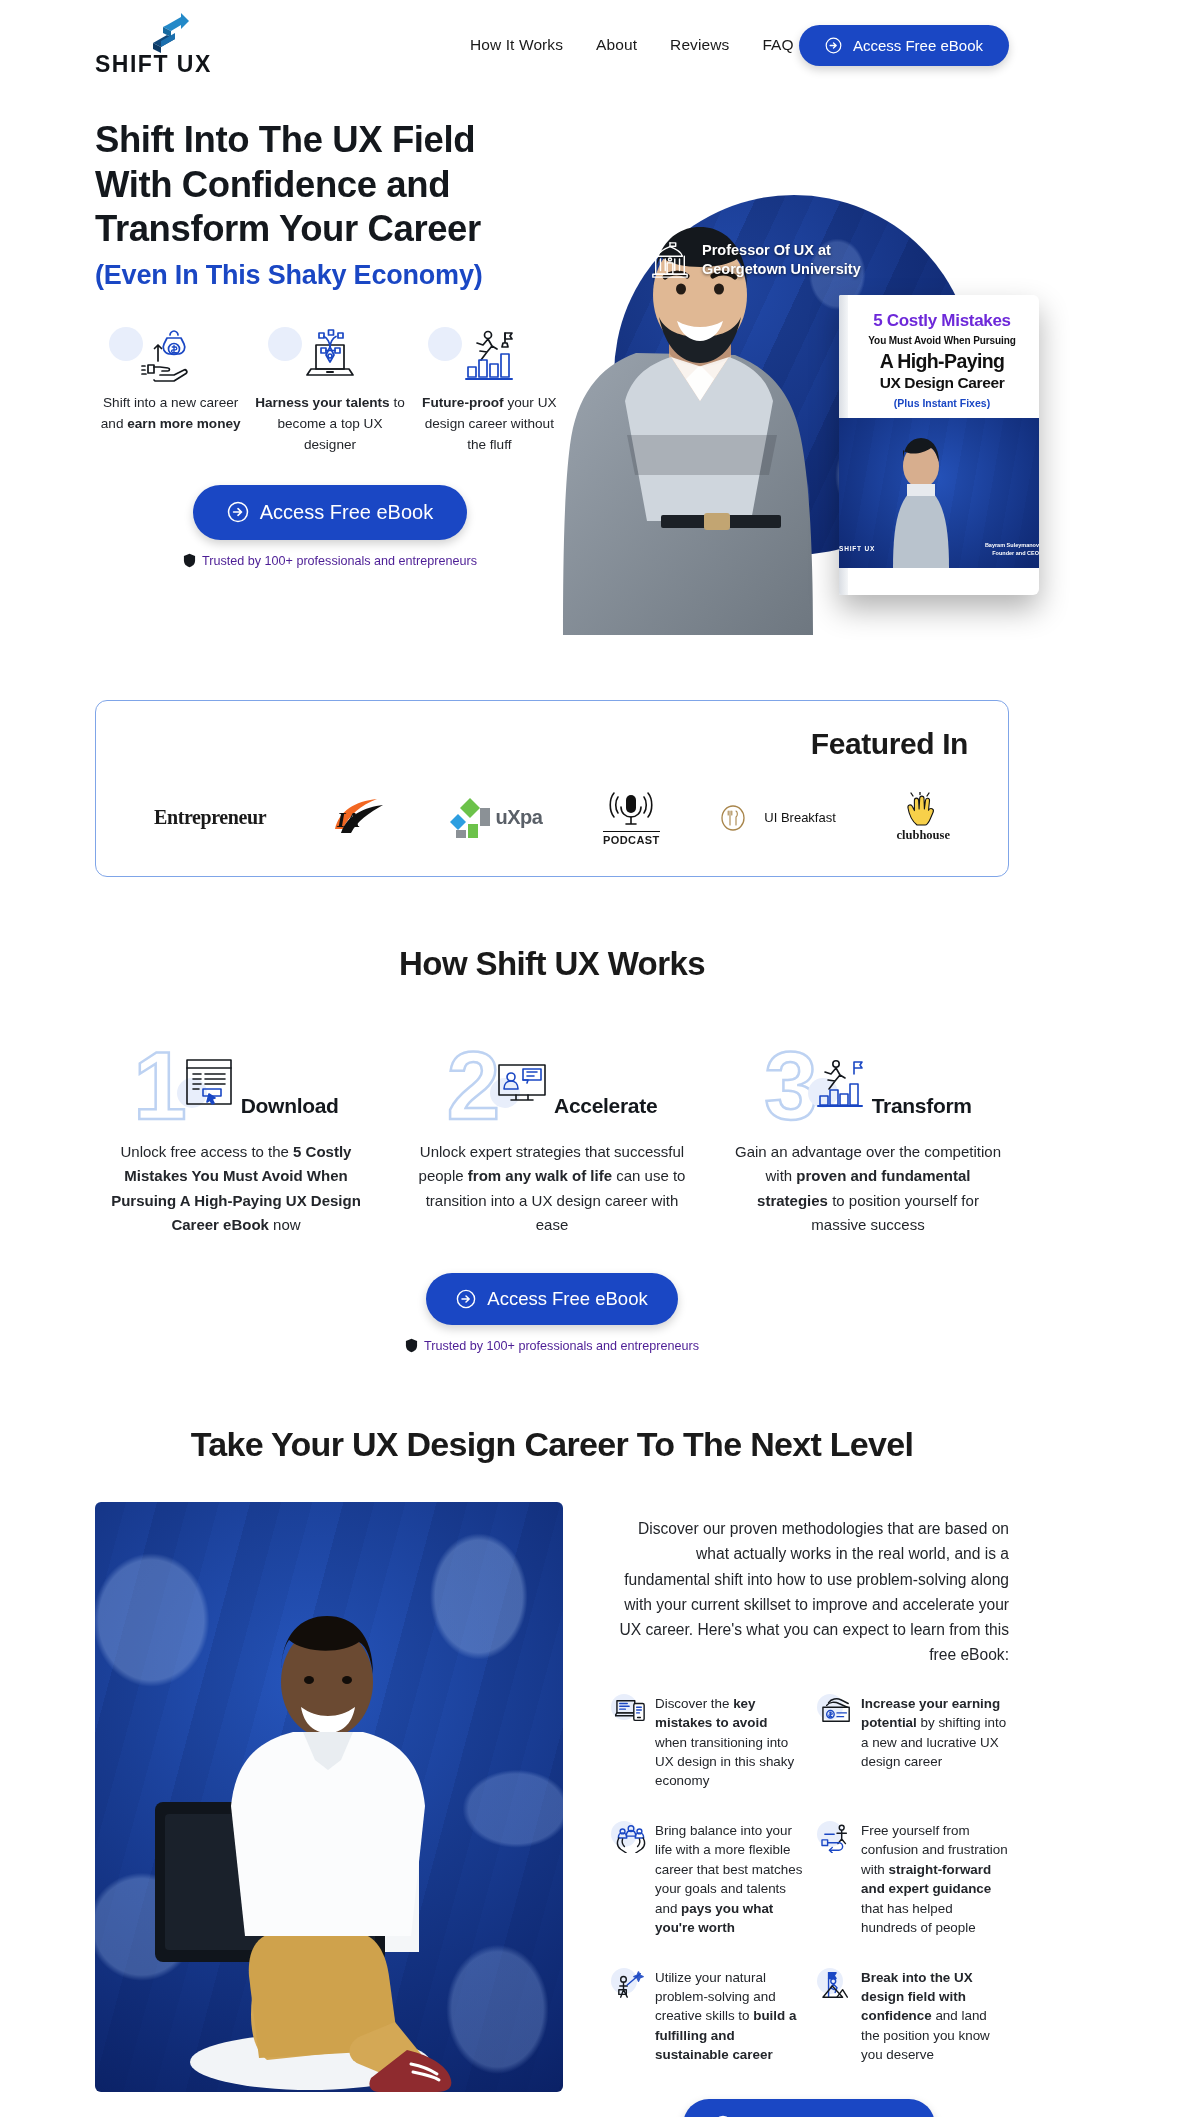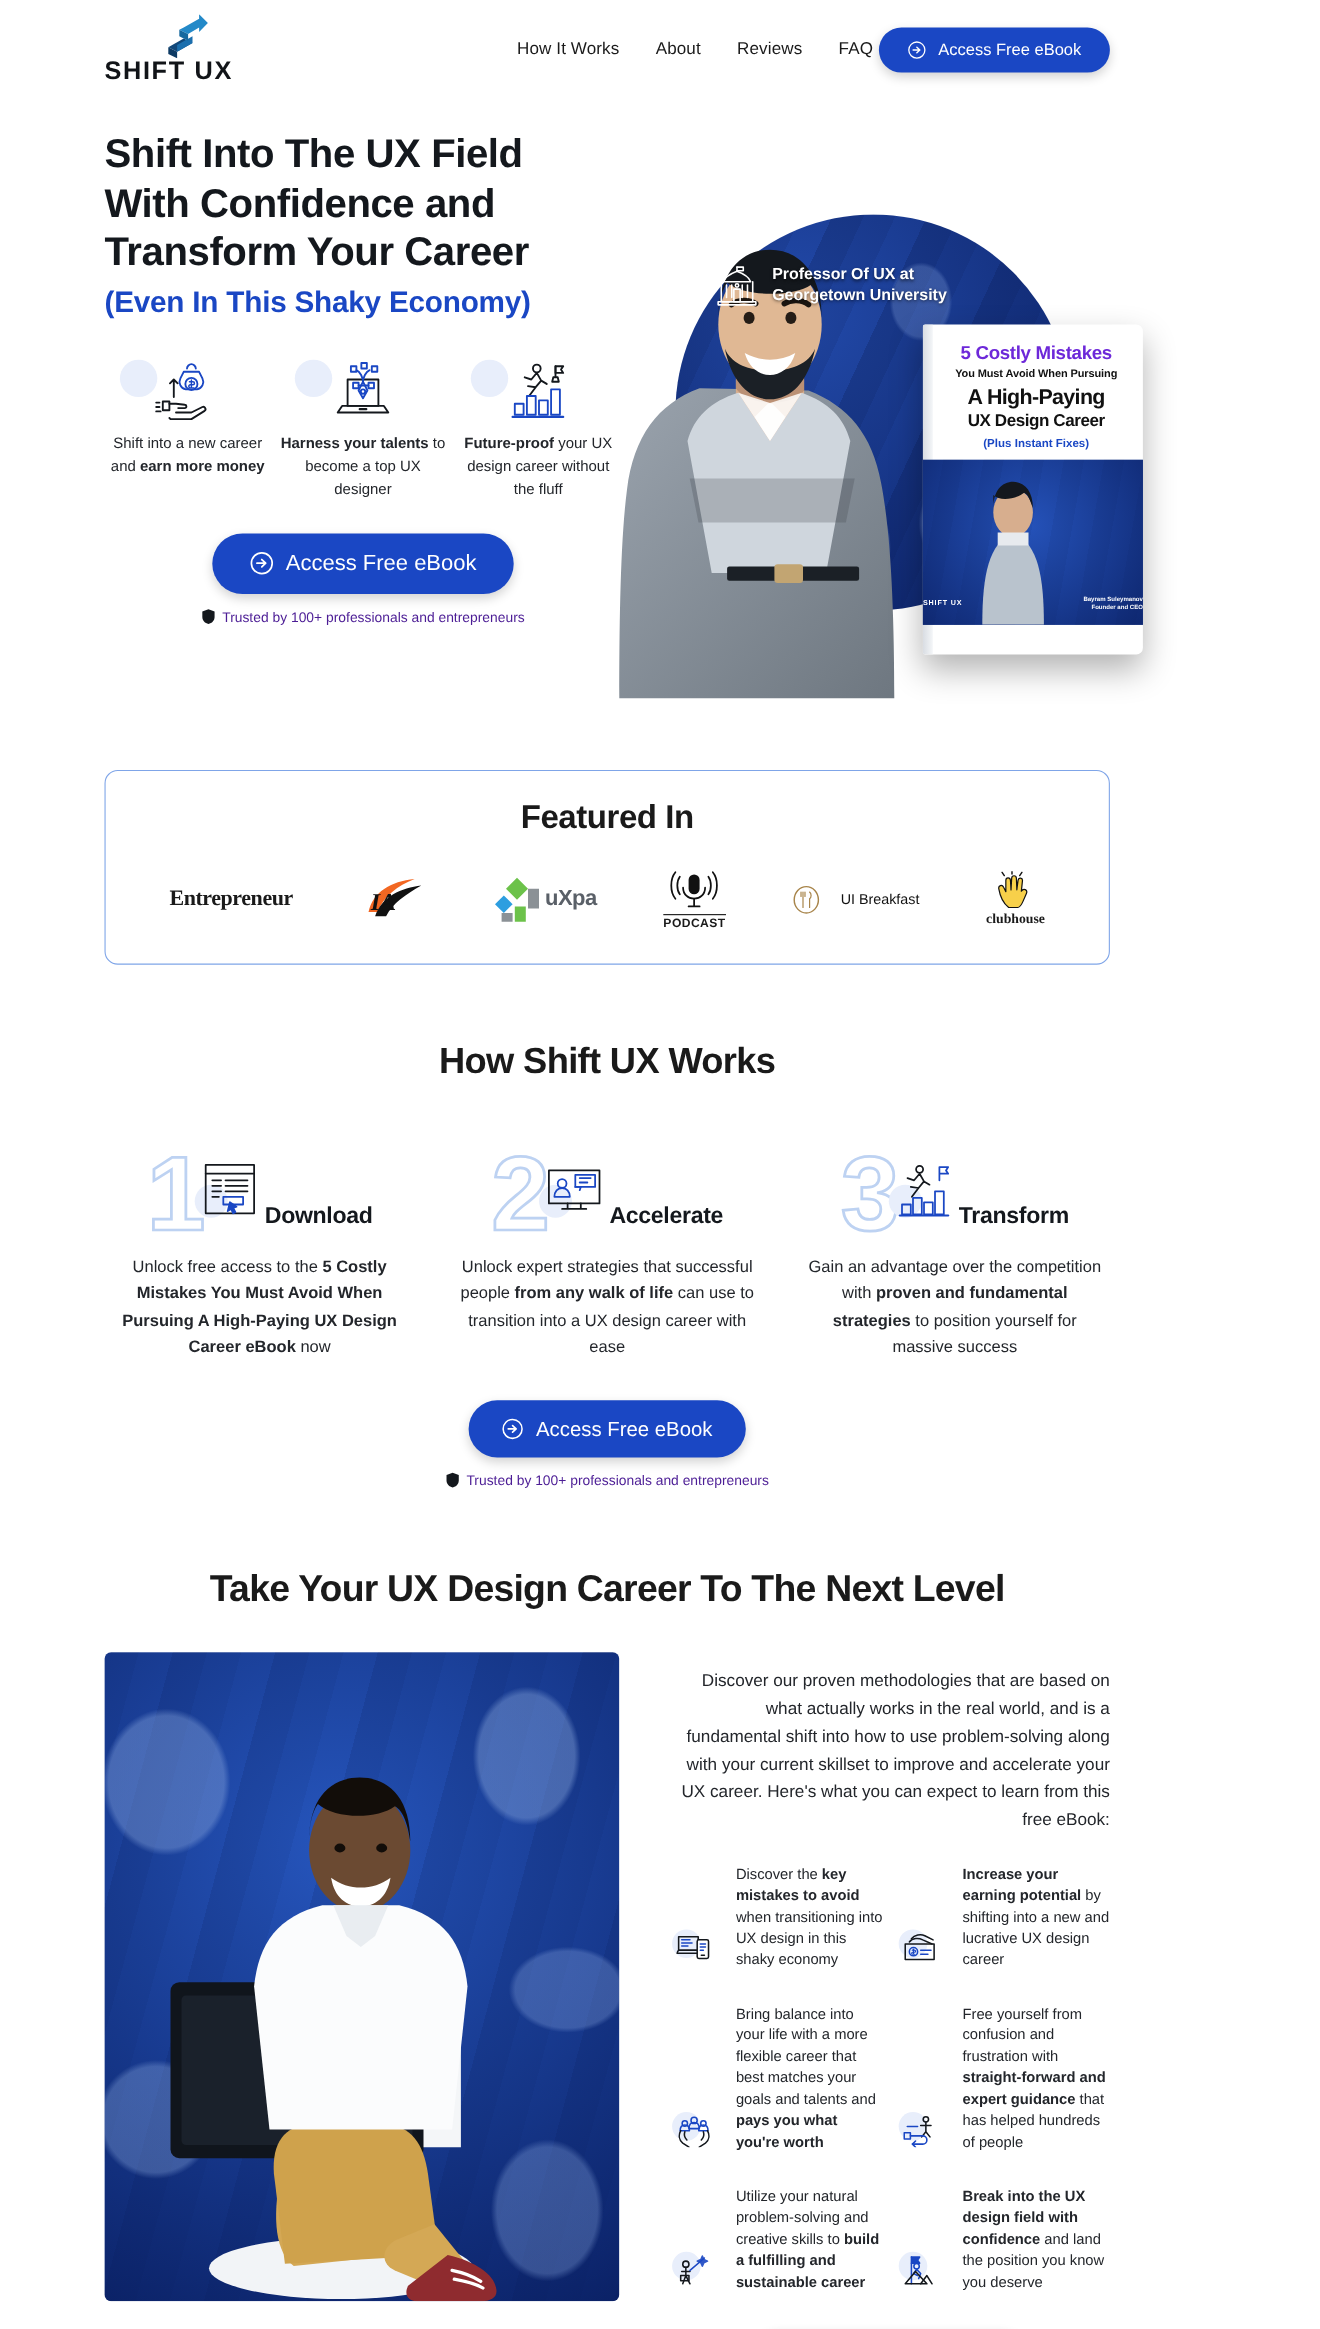--- a/index.html
+++ b/index.html
@@ -138,21 +138,21 @@
   .eb-name {
     position:absolute; right: 12px; bottom: 10px; color:#fff; font-size: 5.5px;
     font-weight:600; text-align:right; line-height:1.45;
   }
 
   
   .featured {
     margin: 60px 95px 0 95px; border: 1.6px solid #7fa5e8; border-radius: 12px;
     padding: 26px 40px 30px;
   }
-  .featured-title { text-align: center; font-size: 30px; font-weight: 700; letter-spacing: -0.4px; }
+  .featured-title { text-align: right; font-size: 30px; font-weight: 700; letter-spacing: -0.4px; }
   .featured-logos {
     display: flex; align-items: center; justify-content: space-between;
     margin-top: 28px; padding: 0 18px;
   }
   .flogo { display: flex; align-items: center; justify-content: center; }
   .flogo-entre { font-family: "Liberation Serif", serif; font-size: 20px; font-weight: 700; letter-spacing:-0.4px; }
   .flogo-uxpa { display:flex; align-items:center; gap:4px; }
   .uxpa-text { font-size: 20px; font-weight: 700; color: #5a6068; letter-spacing:-0.5px; }
   .flogo-podcast { display:flex; flex-direction:column; align-items:center; }
   .podcast-word { font-size: 11px; font-weight: 800; letter-spacing:.4px; border-top:1.6px solid #111; padding-top:2px; margin-top:2px;}
@@ -209,21 +209,21 @@
       radial-gradient(ellipse at 90% 52%, rgba(130,160,220,.35) 0 8%, transparent 9%),
       radial-gradient(ellipse at 10% 72%, rgba(150,180,230,.33) 0 8%, transparent 9%),
       radial-gradient(ellipse at 86% 86%, rgba(140,170,225,.33) 0 8%, transparent 9%);
   }
   .next-right { flex: 1; padding-top: 14px; }
   .next-para { font-size: 15.6px; line-height: 1.62; color: #23262b; text-align: right; }
   .benefits {
     display: grid; grid-template-columns: 1fr 1fr; gap: 30px 18px;
     margin-top: 26px; padding-left: 6px;
   }
-  .benefit { display: flex; gap: 20px; align-items: flex-end; }
+  .benefit { display: flex; gap: 6px; align-items: flex-start; }
   .b-icon { flex: 0 0 34px; position: relative; padding-top: 2px; }
   .b-icon .blob {
     position:absolute; width:26px; height:26px; border-radius:50%;
     background:#e8eefb; left:-4px; top:0; z-index:0;
   }
   .b-icon svg { position:relative; z-index:1; }
   .b-text { font-size: 13.4px; line-height: 1.45; color:#23262b; }
   .b-text b { font-weight: 700; }
   .next-cta { text-align:center; margin-top: 34px; }
 

